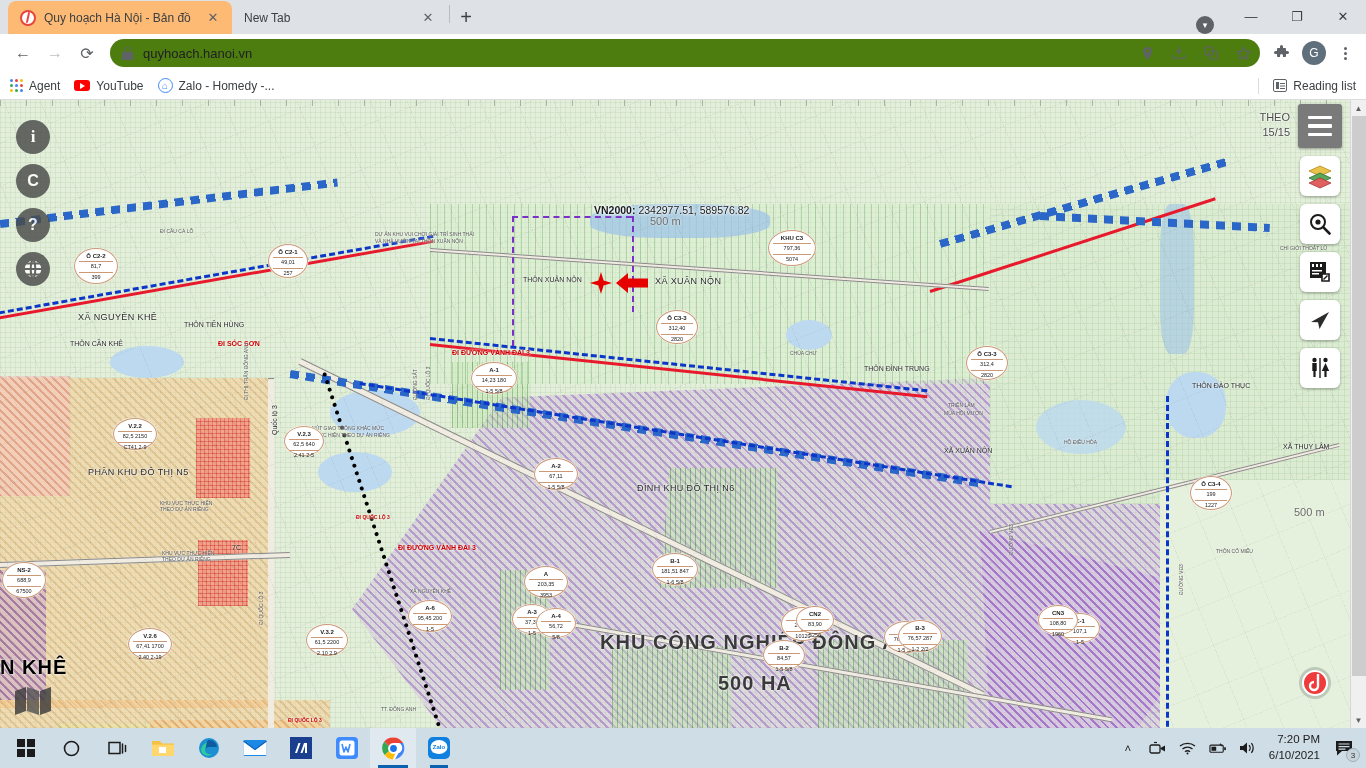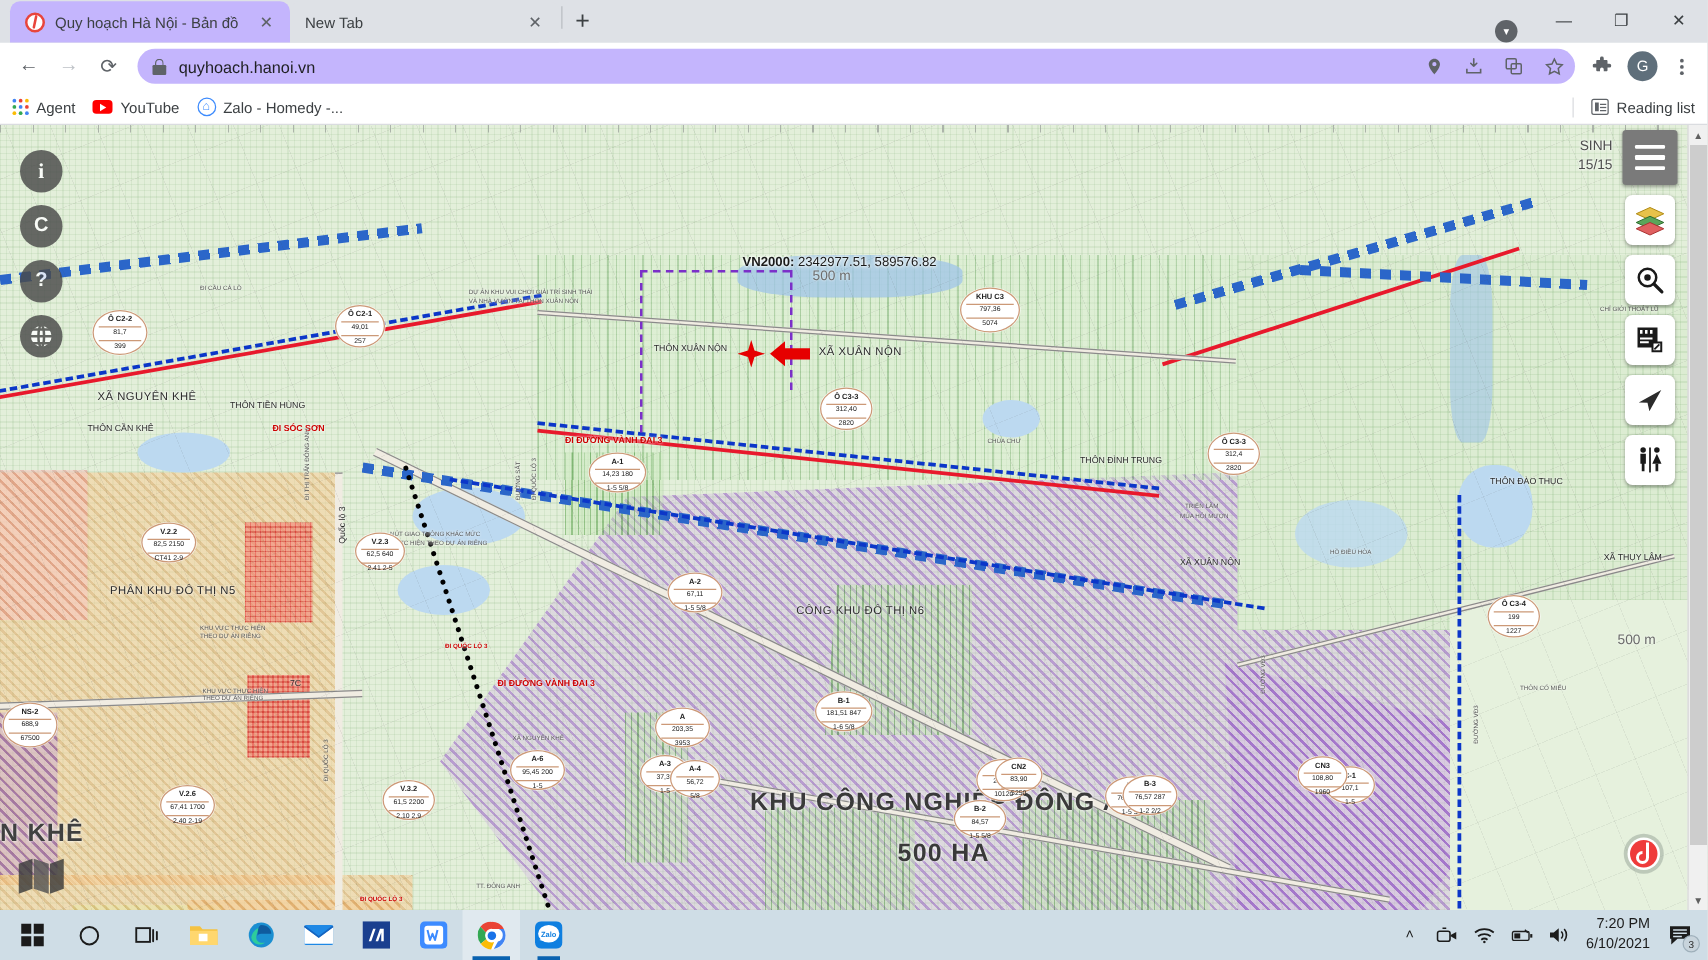--- a/index.html
+++ b/index.html
@@ -15,21 +15,21 @@
   
   .tabstrip {
     height: 34px; background: #dee1e6; display: flex; align-items: flex-end;
     padding-left: 8px; position: relative;
   }
   .tab {
     height: 33px; display: flex; align-items: center; gap: 8px;
     padding: 0 10px 0 12px; border-radius: 8px 8px 0 0; font-size: 12px;
     color: #3c4043; position: relative; min-width: 180px;
   }
-  .tab.active { background: #c4b5fd; width: 224px; }
+  .tab.active { background: #fdba74; width: 224px; }
   .tab.inactive { background: #dee1e6; width: 215px; color: #3c4043; }
   .tab-favicon { width: 16px; height: 16px; flex: 0 0 16px; position: relative; }
   .tab-favicon .ring {
     position: absolute; inset: 0; border-radius: 50%;
     border: 2px solid #e8453c; background: #fff;
   }
   .tab-favicon .slash {
     position: absolute; left: 7px; top: 2px; width: 2px; height: 11px;
     background: #e8453c; transform: rotate(12deg); border-radius: 1px;
   }
@@ -50,21 +50,21 @@
 
   
   .toolbar {
     height: 38px; background: #fff; display: flex; align-items: center;
     padding: 0 8px; gap: 2px;
   }
   .nav-btn { width: 30px; height: 30px; display: flex; align-items: center; justify-content: center;
              color: #5f6368; border-radius: 50%; }
   .nav-btn.disabled { color: #bdc1c6; }
   .omnibox {
-    flex: 1; height: 28px; background: #c4b5fd; border-radius: 14px; margin: 5px 6px;
+    flex: 1; height: 28px; background: #4d7c0f; border-radius: 14px; margin: 5px 6px;
     display: flex; align-items: center; padding: 0 6px 0 12px; gap: 10px;
   }
   .omni-url { flex: 1; font-size: 13px; color: #202124; }
   .omni-icon { width: 22px; height: 22px; display: flex; align-items: center; justify-content: center;
                color: #5f6368; }
   .lock-icon { width: 11px; height: 13px; position: relative; flex: 0 0 11px; }
   .lock-icon .body { position: absolute; bottom: 0; width: 11px; height: 8px; background: #5f6368; border-radius: 1px; }
   .lock-icon .shackle { position: absolute; top: 0; left: 2.2px; width: 6.6px; height: 6px;
                         border: 1.6px solid #5f6368; border-bottom: none; border-radius: 4px 4px 0 0; }
   .ext-icon { width: 28px; height: 28px; display:flex; align-items:center; justify-content:center; color:#5f6368; }
@@ -142,21 +142,21 @@
   
   .lab {
     position: absolute; white-space: nowrap; color: #2a2a2a;
     font-family: "Liberation Sans", sans-serif;
     text-shadow: 0 0 2px rgba(255,255,255,.85), 0 0 3px rgba(255,255,255,.7);
   }
   .lab.tiny { font-size: 5px; color: #555; }
   .lab.vsmall { font-size: 7px; }
   .lab.med { font-size: 9px; letter-spacing: .4px; }
   .lab.big { font-size: 20px; font-weight: bold; letter-spacing: 1px; color: #3a3a3a; }
-  .lab.purpleb { color: #404040; font-weight: bold; }
+  .lab.purpleb { color: #000000; font-weight: bold; }
   .lab.redb { color: #c00; font-weight: bold; }
   .lab.rot { transform-origin: left top; }
 
   
   .badge {
     position: absolute; background: #fff; border: 1px solid #c97; border-radius: 50%/50%;
     text-align: center; color: #222; font-size: 5.5px; line-height: 1.35;
     padding: 3px 2px; box-shadow: 0 0 0 .5px rgba(255,255,255,.8);
   }
   .badge b { font-size: 6px; display: block; }
@@ -464,21 +464,21 @@
           <div class="lab vsmall" style="left: 864px; top: 265px;">THÔN ĐÌNH TRUNG</div>
           <div class="lab vsmall" style="left: 944px; top: 347px;">XÃ XUÂN NỘN</div>
           <div class="lab tiny" style="left: 790px; top: 250px;">CHÙA CHƯ</div>
           <div class="lab vsmall" style="left: 1192px; top: 282px;">THÔN ĐÀO THỤC</div>
           <div class="lab vsmall" style="left: 1283px; top: 343px;">XÃ THỤY LÂM</div>
           <div class="lab tiny" style="left: 1216px; top: 448px;">THÔN CỔ MIẾU</div>
           <div class="lab tiny" style="left: 1064px; top: 339px;">HỒ ĐIỀU HÒA</div>
           <div class="lab tiny" style="left: 948px; top: 302px;">TRIỂN LÃM</div>
           <div class="lab tiny" style="left: 944px; top: 310px;">MÙA HỘI MƯỢN</div>
           <div class="lab med" style="left: 88px; top: 367px;">PHÂN KHU ĐÔ THỊ N5</div>
-          <div class="lab med" style="left: 637px; top: 383px;">CÔNG KHU ĐÔ THỊ N6</div>
+          <div class="lab med" style="left: 637px; top: 383px;">ĐÌNH KHU ĐÔ THỊ N6</div>
           <div class="lab big" style="left: 600px; top: 531px;">KHU CÔNG NGHIỆP ĐÔNG ANH</div>
           <div class="lab big" style="left: 718px; top: 572px;">500 HA</div>
           <div class="lab big purpleb" style="left: 0px; top: 556px;">N KHÊ</div>
           <div class="lab vsmall redb" style="left: 452px; top: 249px;">ĐI ĐƯỜNG VÀNH ĐAI 3</div>
           <div class="lab vsmall redb" style="left: 398px; top: 444px;">ĐI ĐƯỜNG VÀNH ĐAI 3</div>
           <div class="lab tiny redb" style="left: 356px; top: 414px;">ĐI QUỐC LỘ 3</div>
           <div class="lab tiny redb" style="left: 288px; top: 617px;">ĐI QUỐC LỘ 3</div>
           <div class="lab tiny" style="left: 410px; top: 488px;">XÃ NGUYÊN KHÊ</div>
           <div class="lab tiny" style="left: 381px; top: 606px;">TT. ĐÔNG ANH</div>
           <div class="lab tiny" style="left: 312px; top: 325px;">NÚT GIAO THÔNG KHÁC MỨC</div>
@@ -554,21 +554,21 @@
       <div class="ltool">
         <svg width="22" height="22" viewBox="0 0 22 22">
           <circle cx="11" cy="11" r="9.5" fill="#fff"></circle>
           <circle cx="11" cy="11" r="9.5" fill="none" stroke="#4a4a4a" stroke-width="2.4"></circle>
           <path d="M1.5 11h19M11 1.5c3 3 3 16 0 19M11 1.5c-3 3-3 16 0 19M3 5.5h16M3 16.5h16" stroke="#4a4a4a" stroke-width="2" fill="none"></path>
         </svg>
       </div>
     </div>
 
     <div class="guest-box">
-      <div>SINH</div>
+      <div>THEO</div>
       <div>15/15</div>
     </div>
 
     <div class="right-tools">
       <div class="rtool hamburger">
         <span class="hamburger-lines">
             <i></i>
             <i></i>
             <i></i>
           </span>

